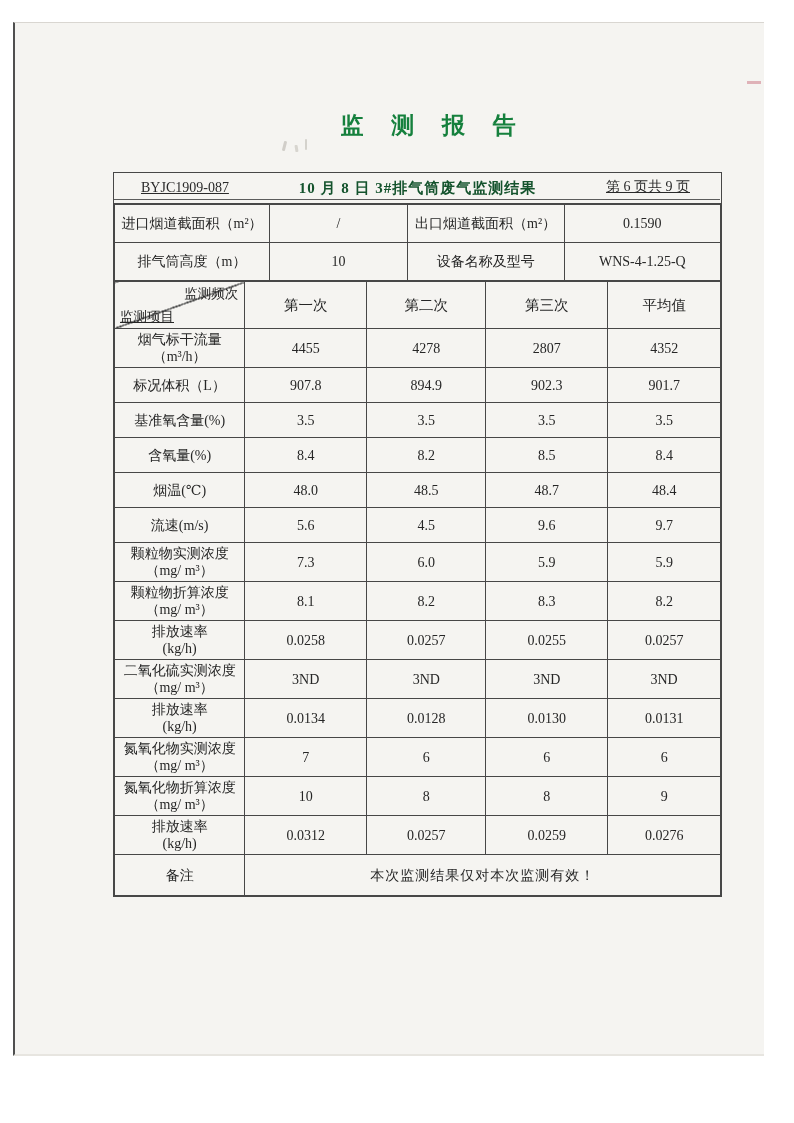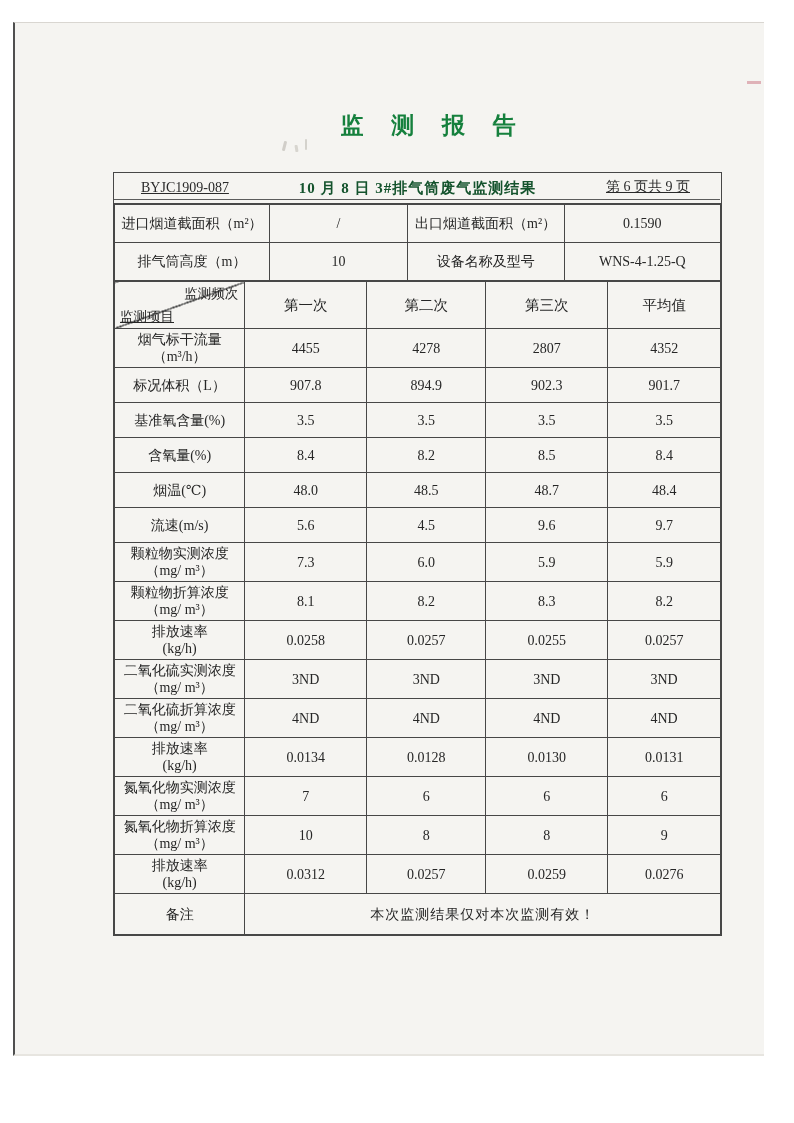--- a/index.html
+++ b/index.html
@@ -210,28 +210,20 @@
         </tr>
         <tr>
           <td class="label-cell">二氧化硫实测浓度
 （mg/ m³）</td>
           <td class="value-cell">3ND</td>
           <td class="value-cell">3ND</td>
           <td class="value-cell">3ND</td>
           <td class="value-cell">3ND</td>
         </tr>
         <tr>
-          <td class="label-cell">二氧化硫折算浓度
-（mg/ m³）</td>
-          <td class="value-cell">4ND</td>
-          <td class="value-cell">4ND</td>
-          <td class="value-cell">4ND</td>
-          <td class="value-cell">4ND</td>
-        </tr>
-        <tr>
           <td class="label-cell">排放速率
 (kg/h)</td>
           <td class="value-cell">0.0134</td>
           <td class="value-cell">0.0128</td>
           <td class="value-cell">0.0130</td>
           <td class="value-cell">0.0131</td>
         </tr>
         <tr>
           <td class="label-cell">氮氧化物实测浓度
 （mg/ m³）</td>

